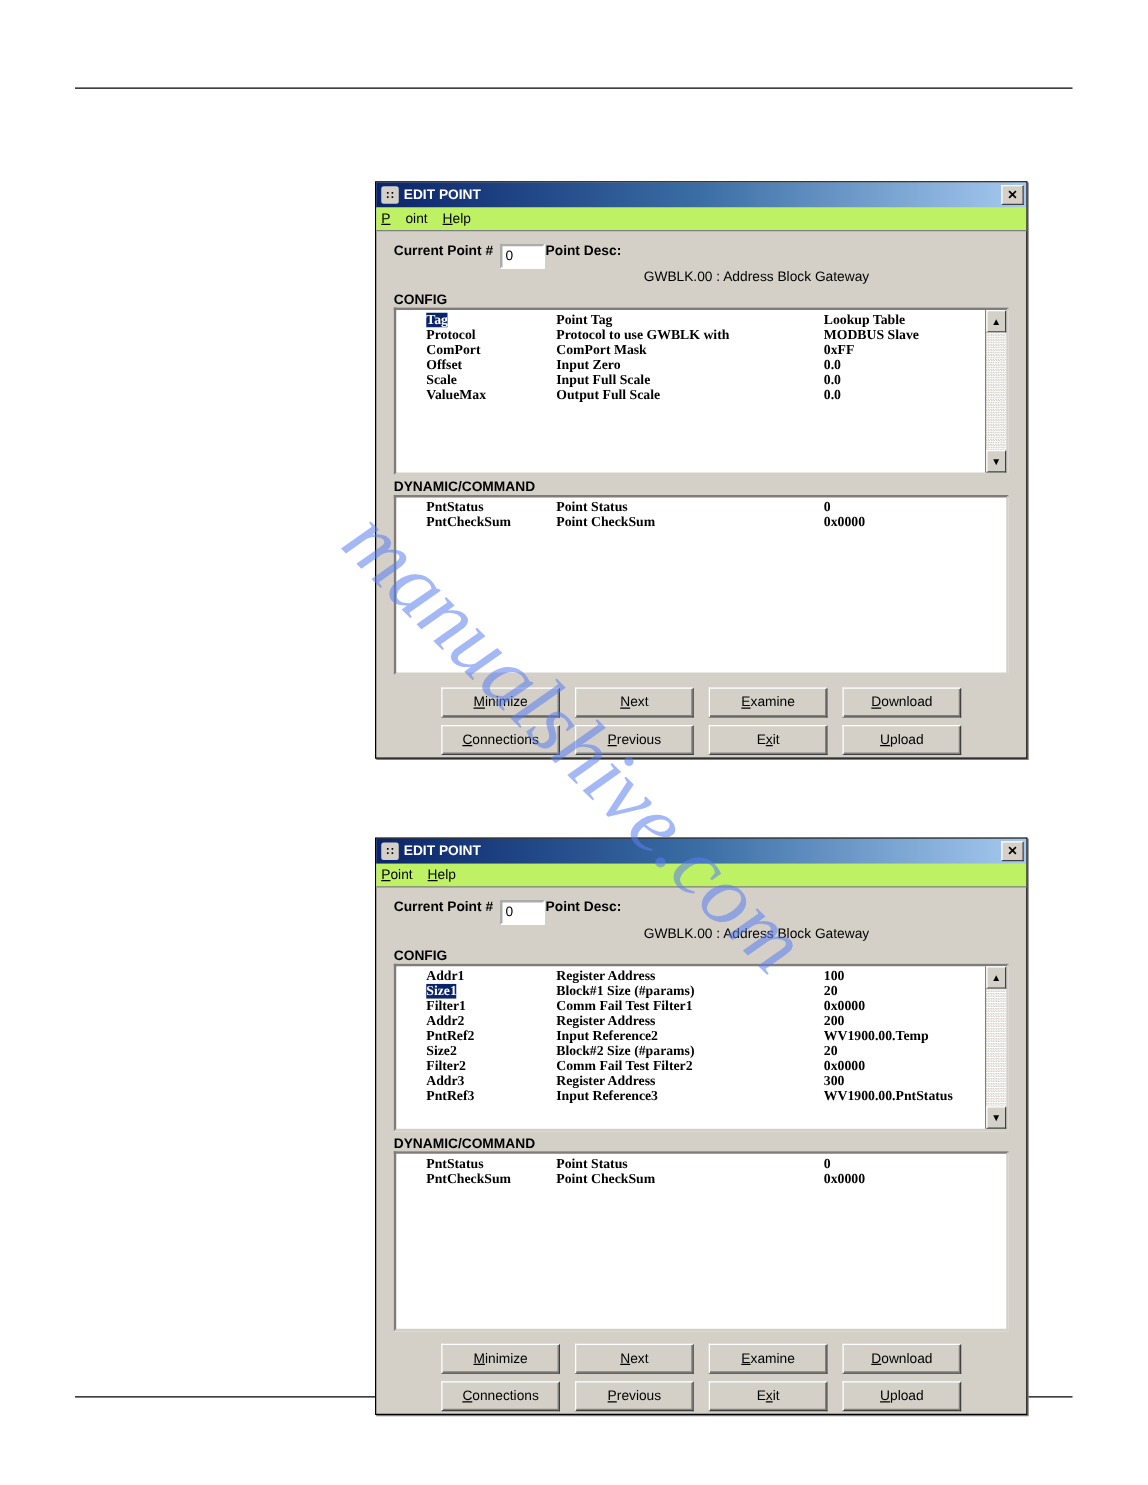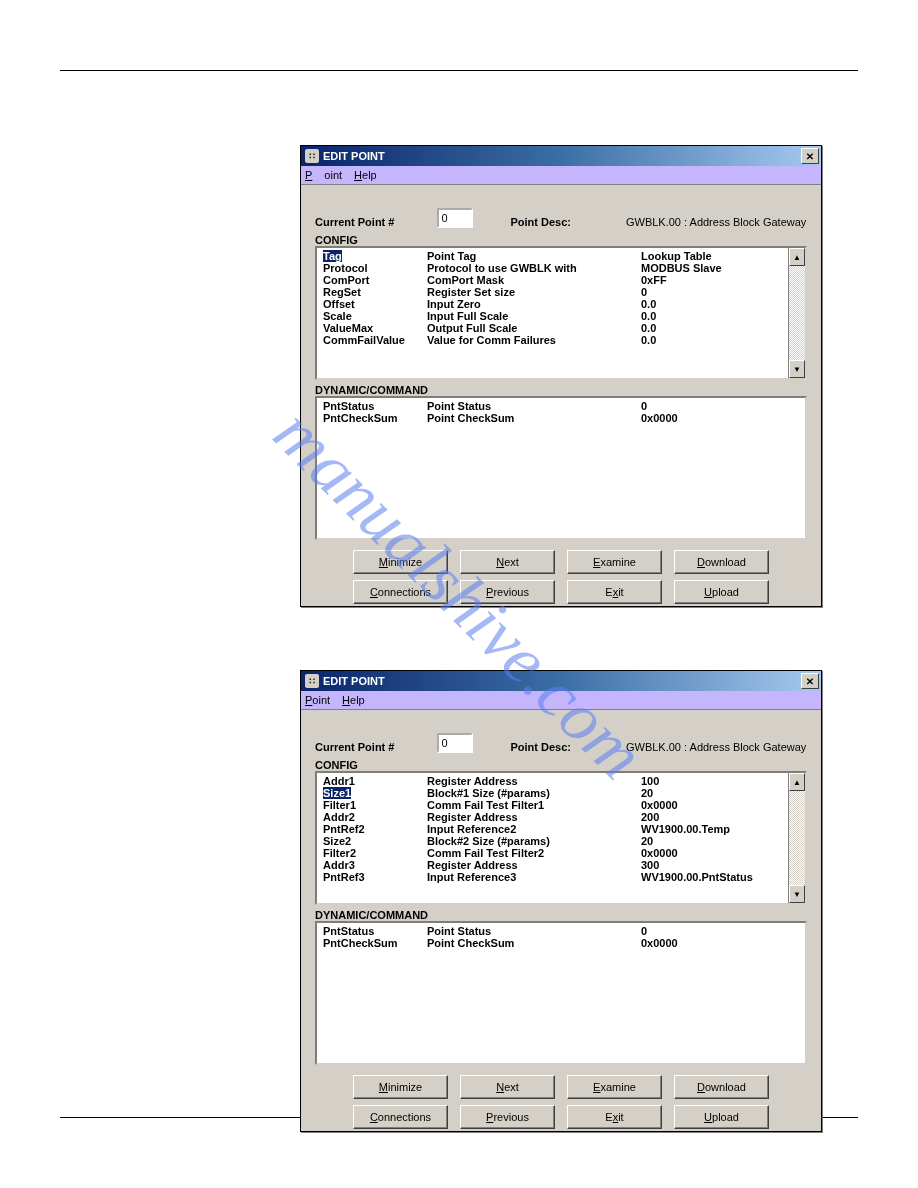--- a/index.html
+++ b/index.html
@@ -85,40 +85,39 @@
     display: inline-flex;
     align-items: center;
     justify-content: center;
     color: #000;
     font-size: 10px;
     font-weight: bold;
   }
 
   .menubar {
     height: 18px;
-    background: #c4b5fd;
+    background: #bef264;
     display: flex;
     align-items: center;
     padding: 0 4px;
     border-bottom: 1px solid #808080;
     font-size: 11px;
   }
   .menubar span {
     margin-right: 12px;
   }
   .menubar span u { text-decoration: underline; }
 
   .client {
     padding: 10px 14px 6px 14px;
   }
   .row-top {
     display: flex;
-    align-items: flex-end;
+    align-items: flex-start;
     margin-bottom: 6px;
-    gap: 37px;
   }
   .row-top .lbl { font-weight: bold; margin-right: 6px; }
   .row-top input[type=text] {
     width: 28px;
     height: 16px;
     border: 2px inset #fff;
     font-size: 11px;
     padding: 0 2px;
   }
   .row-top .desc-lbl { font-weight: bold; }
@@ -138,21 +137,22 @@
     height: 130px;
     display: flex;
   }
   .panel.dynamic {
     height: 140px;
     margin-bottom: 10px;
   }
   .panel-body {
     flex: 1;
     overflow: hidden;
-    padding: 2px 4px;
+    padding: 2px 22px;
+    font-family: Liberation Serif, serif;
   }
   .scrollbar {
     width: 16px;
     background: #d4d0c8;
     border-left: 1px solid #808080;
     display: flex;
     flex-direction: column;
   }
   .scroll-btn {
     height: 16px;
@@ -253,42 +253,32 @@
                   <td class="c1">Protocol</td>
                   <td class="c2">Protocol to use GWBLK with</td>
                   <td class="c3">MODBUS Slave</td>
                 </tr>
                 <tr>
                   <td class="c1">ComPort</td>
                   <td class="c2">ComPort Mask</td>
                   <td class="c3">0xFF</td>
                 </tr>
                 <tr>
-                  <td class="c1">RegSet</td>
-                  <td class="c2">Register Set size</td>
-                  <td class="c3">0</td>
-                </tr>
-                <tr>
                   <td class="c1">Offset</td>
                   <td class="c2">Input Zero</td>
                   <td class="c3">0.0</td>
                 </tr>
                 <tr>
                   <td class="c1">Scale</td>
                   <td class="c2">Input Full Scale</td>
                   <td class="c3">0.0</td>
                 </tr>
                 <tr>
                   <td class="c1">ValueMax</td>
                   <td class="c2">Output Full Scale</td>
-                  <td class="c3">0.0</td>
-                </tr>
-                <tr>
-                  <td class="c1">CommFailValue</td>
-                  <td class="c2">Value for Comm Failures</td>
                   <td class="c3">0.0</td>
                 </tr>
               </tbody>
             </table>
         </div>
         <div class="scrollbar">
           <div class="scroll-btn">▲</div>
           <div class="scroll-track"></div>
           <div class="scroll-btn">▼</div>
         </div>

